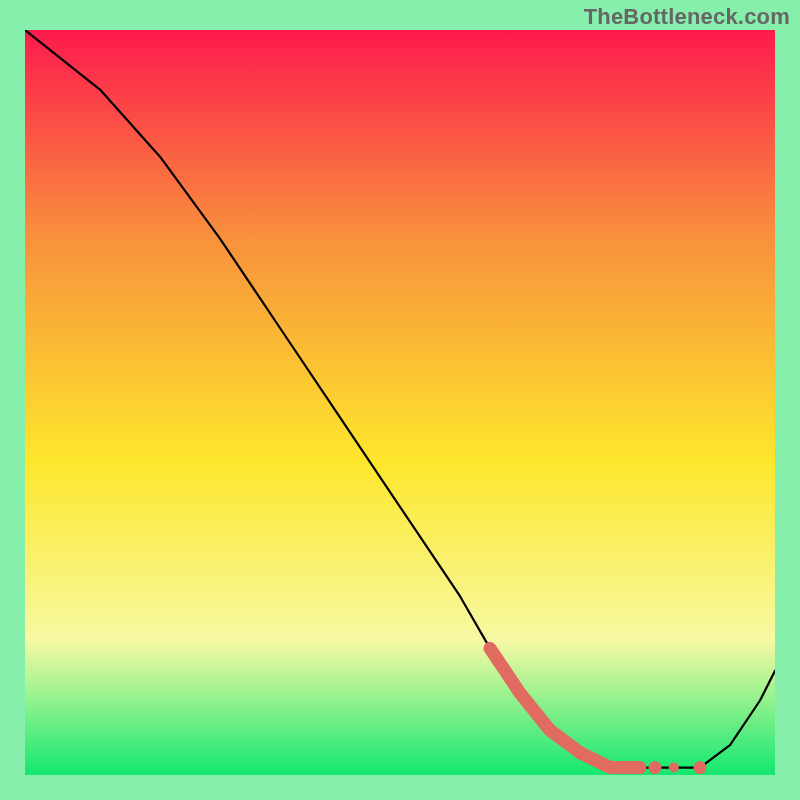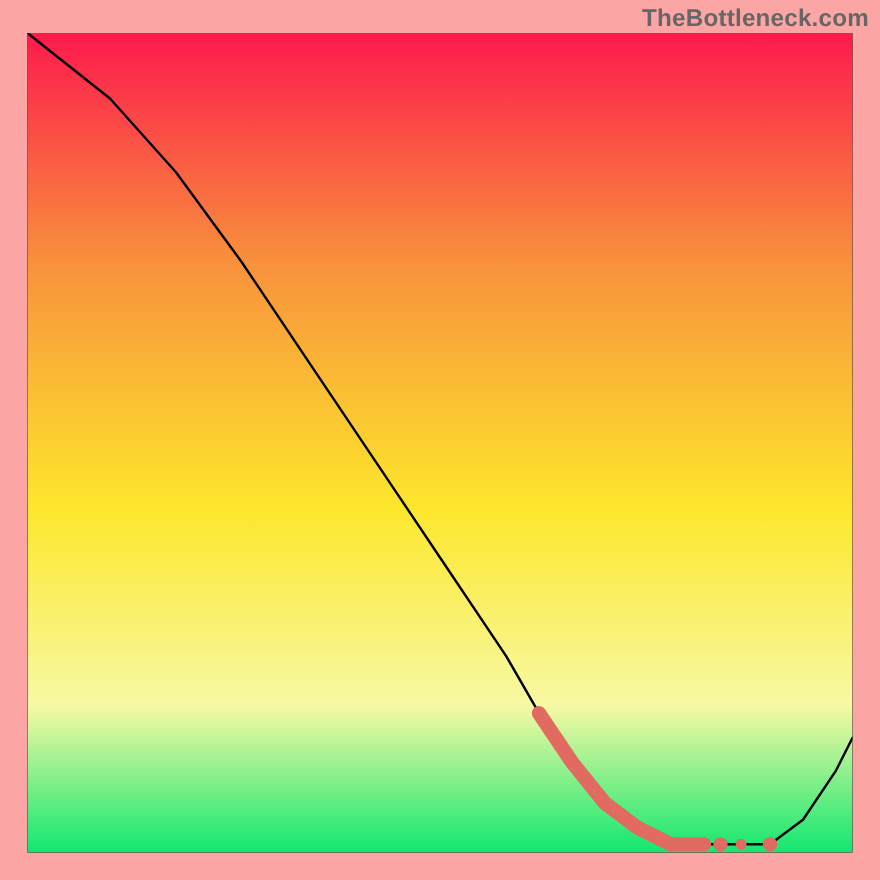--- a/index.html
+++ b/index.html
@@ -8,21 +8,21 @@
     width: 800px;
     height: 800px;
     background: #000;
     overflow: hidden;
     font-family: Arial, Helvetica, sans-serif;
   }
   .frame {
     position: relative;
     width: 800px;
     height: 800px;
-    background: #fca5a5;
+    background: #86efac;
   }
   .watermark {
     position: absolute;
     top: 4px;
     right: 10px;
     color: #666;
     font-size: 22px;
     font-weight: 600;
     letter-spacing: 0.2px;
     z-index: 10;

